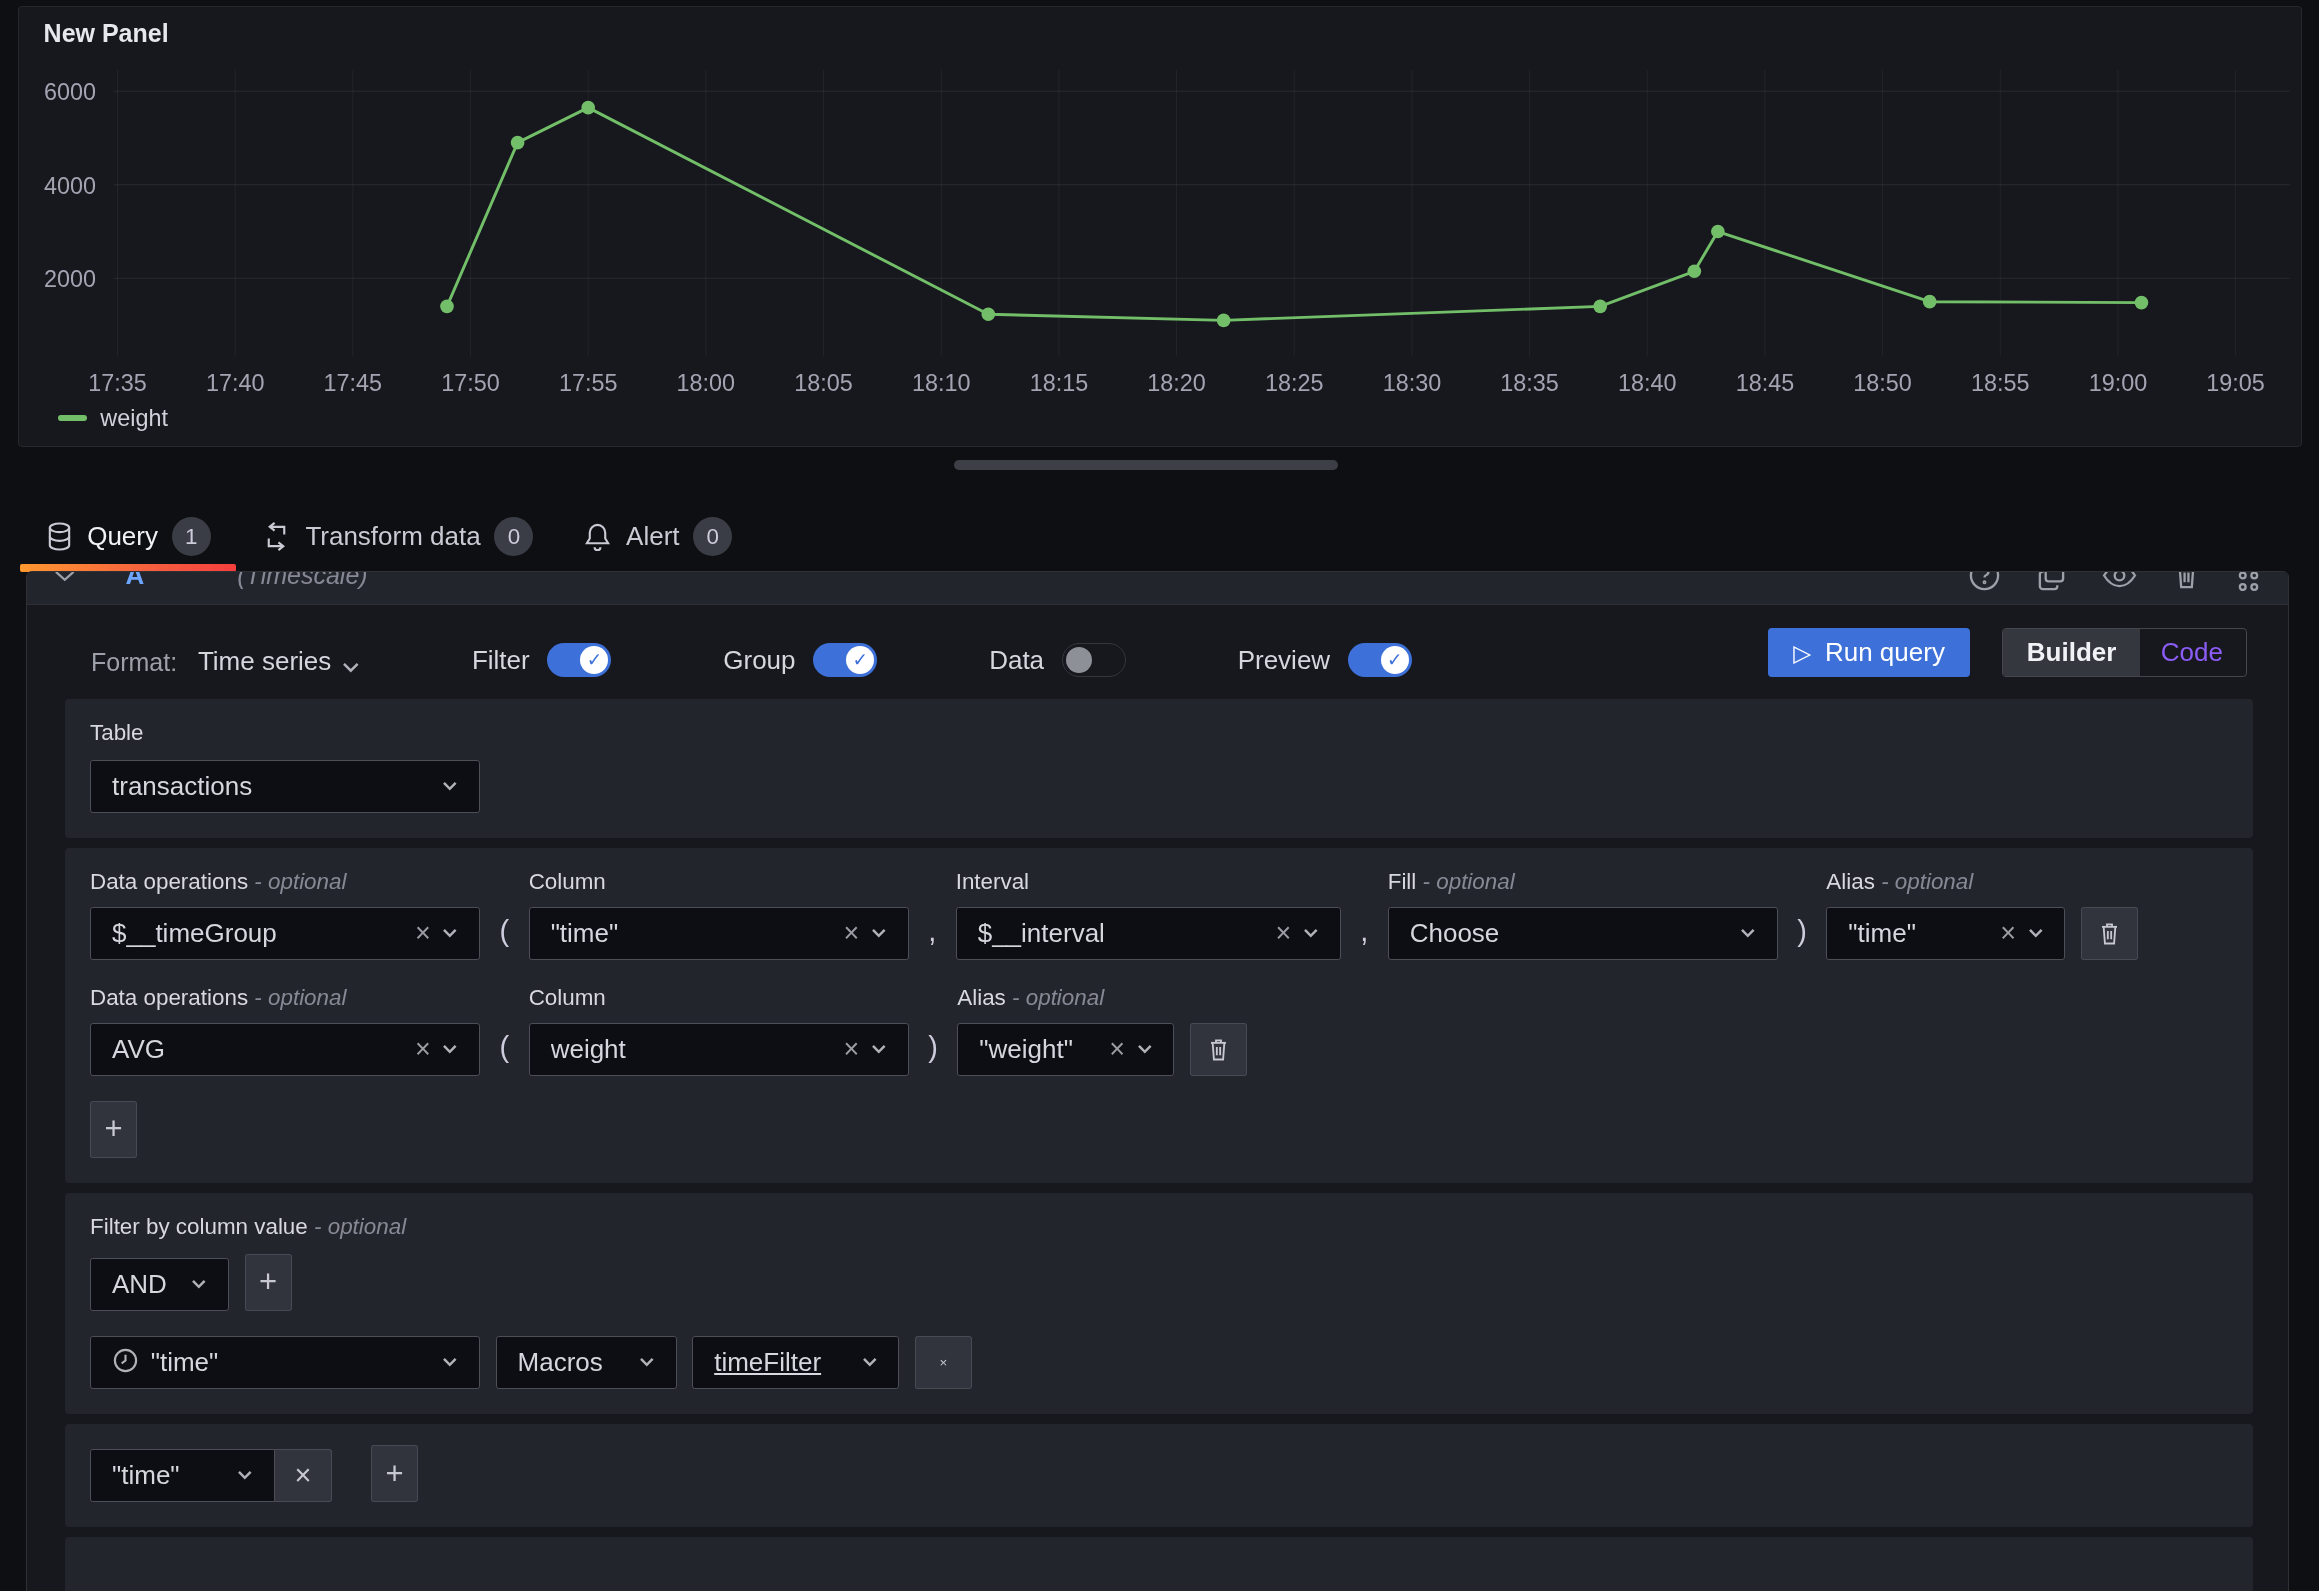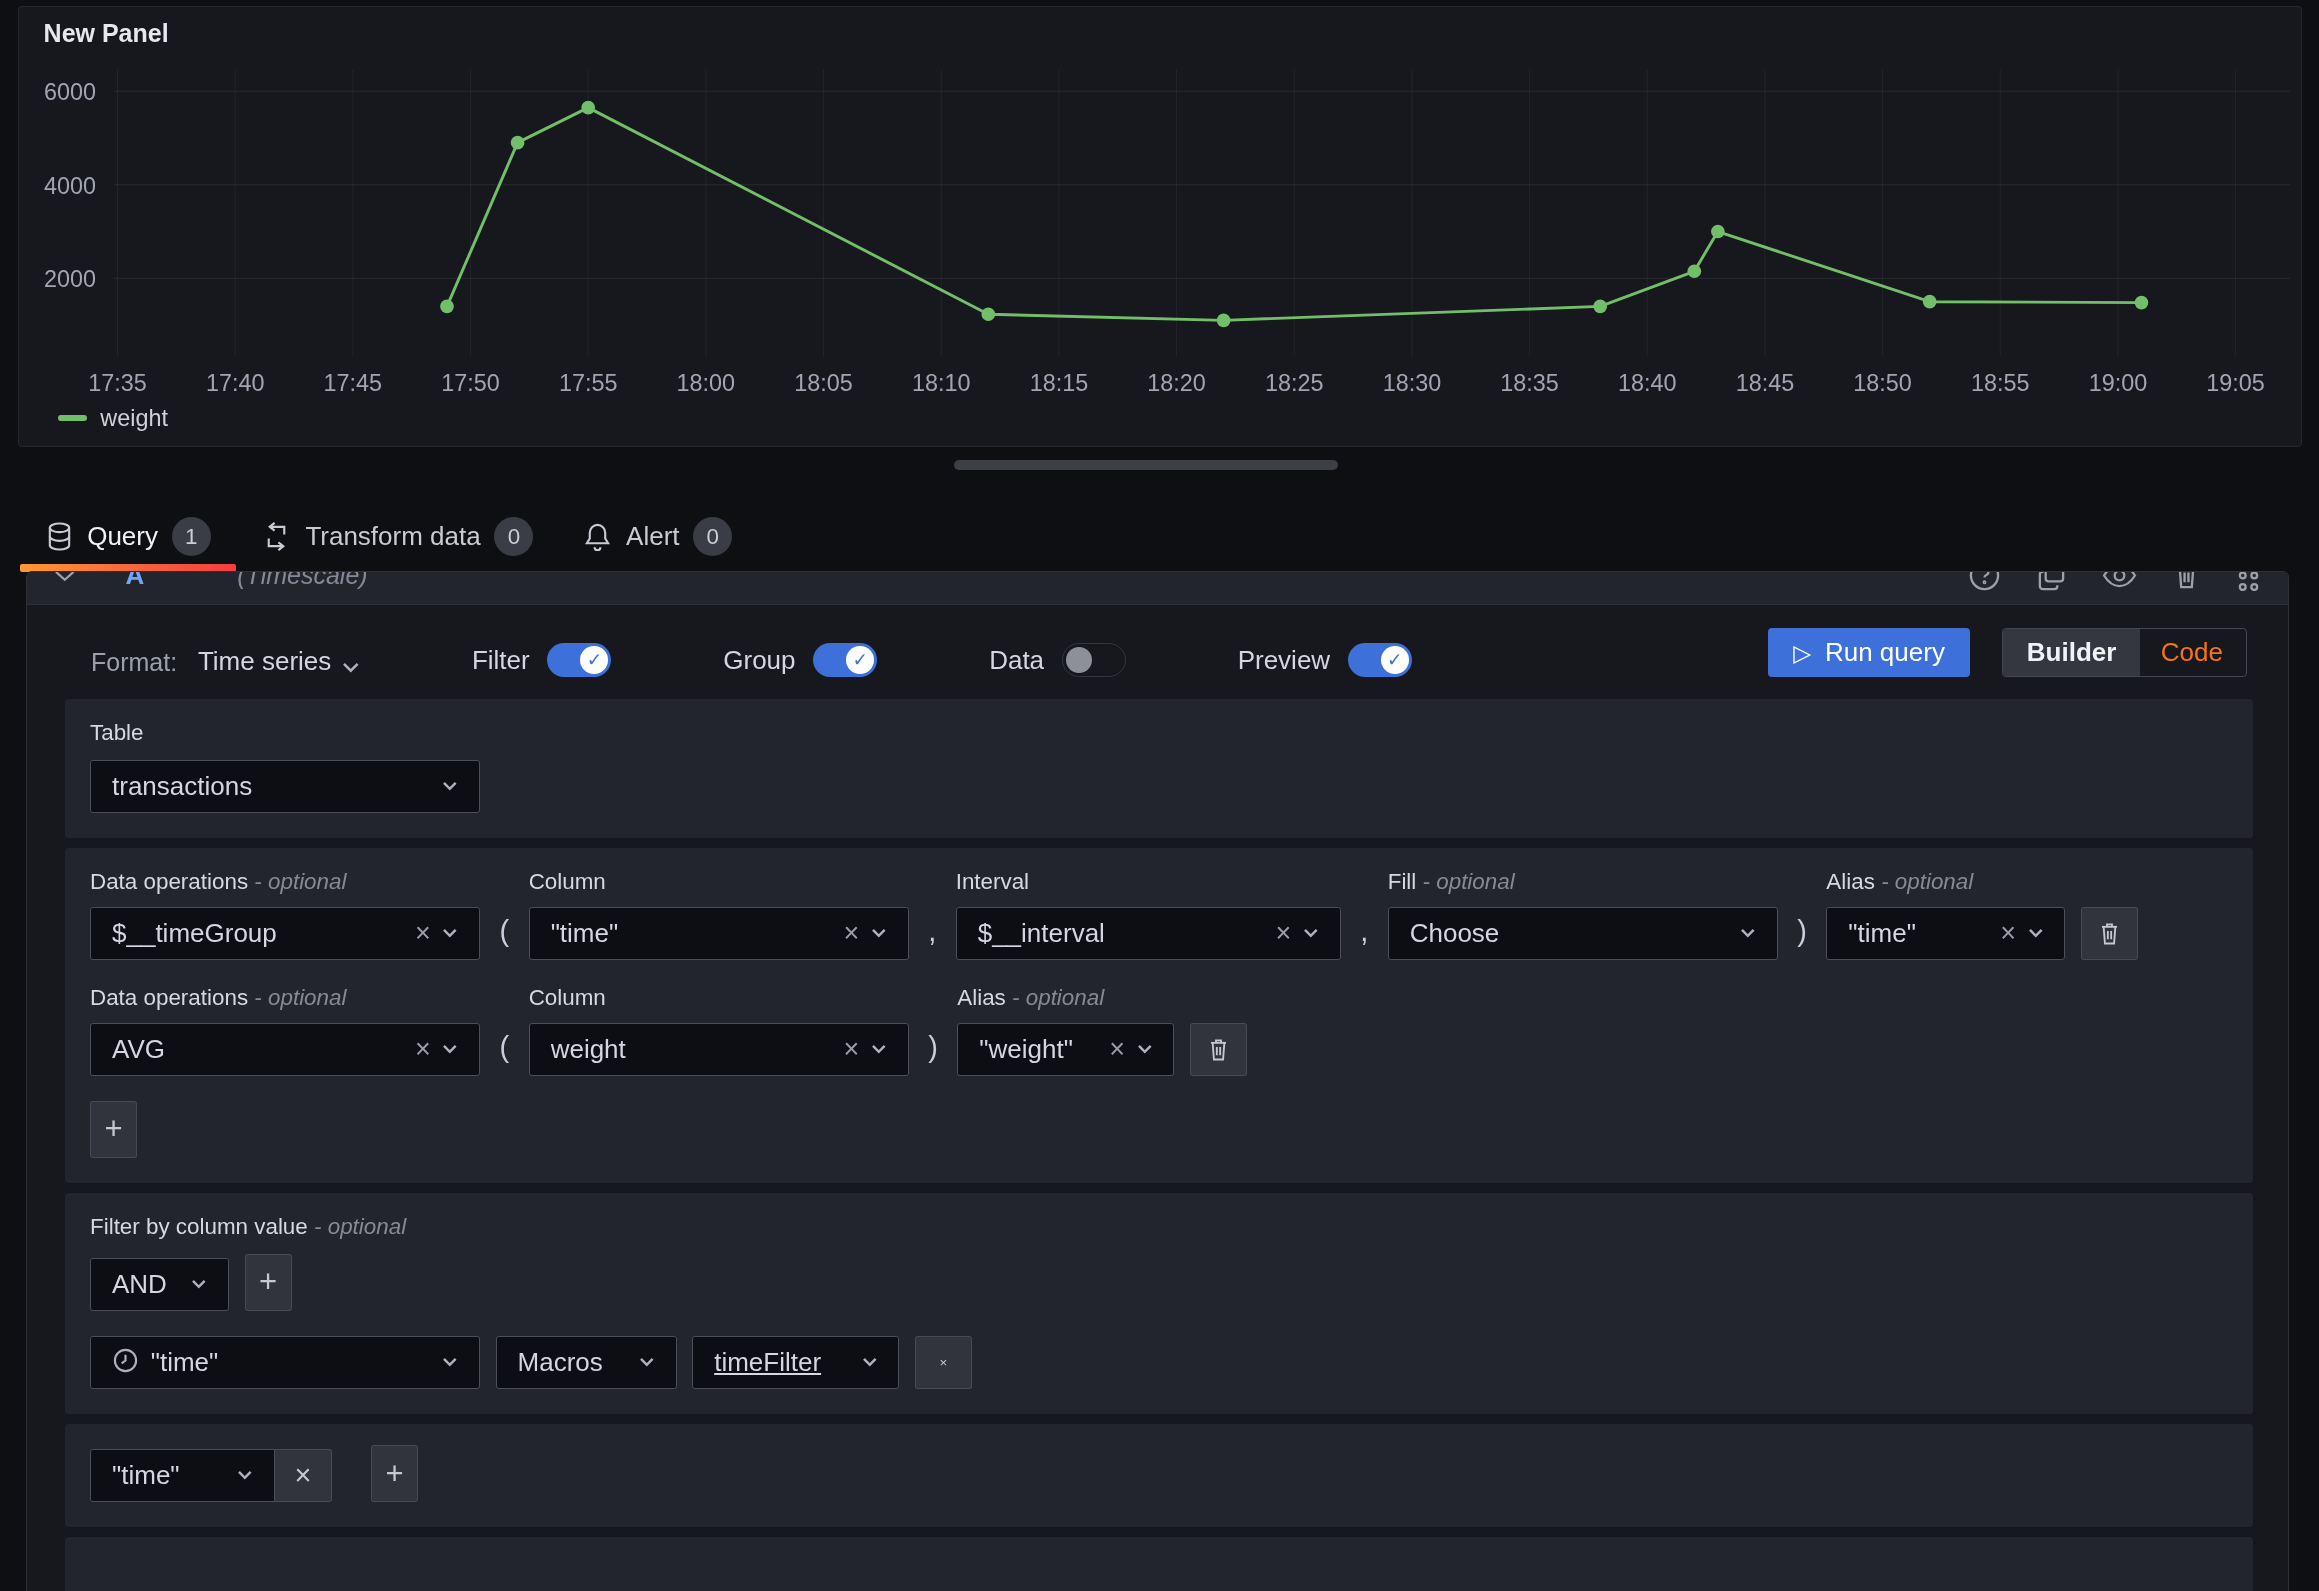--- a/index.html
+++ b/index.html
@@ -58,21 +58,21 @@
   .toggle.off .knob { position:absolute; left:2.9px; top:2.9px; width:26px; height:26px; border-radius:50%;
     background:#8e9097; color:transparent; }
   .run-btn { display:flex; align-items:center; gap:13.7px; background:#3d71d9; color:#fff;
     font-size:26px; font-weight:500; border:none; border-radius:3.9px; height:49px;
     padding:0 25px; margin-left:auto; cursor:pointer; }
   .run-icon { font-size:23.4px; }
   .mode-group { display:flex; border:1px solid #44474e; border-radius:3.9px; height:49px;
     margin-left:21.5px; margin-right:11.7px; overflow:hidden; }
   .mode { display:flex; align-items:center; padding:0 23.4px; font-size:26px; cursor:pointer; }
   .mode.selected { background:#34373e; color:#f1f2f6; font-weight:bold; }
-  .mode.unselected { color:#f97316;padding-left:21px; }
+  .mode.unselected { color:#8b5cf6;padding-left:21px; }
 
   
   .section { margin:0 35px 9.8px 38px; background:#22252b; border-radius:3.9px; padding:21.5px 25px 25px 25px; }
   .sec-label { font-size:22.4px; font-weight:500; color:#d8d9e0; margin-bottom:13.7px; }
   .sec-label .opt { font-style:italic; color:rgba(204,204,220,0.6); font-weight:400; }
   .frow { display:flex; align-items:flex-end; gap:15.6px; }
   .field { display:flex; flex-direction:column; }
   .flabel { font-size:22.4px; font-weight:500; color:#d8d9e0; margin-bottom:11.7px; }
   .flabel .opt { font-style:italic; color:rgba(204,204,220,0.6); font-weight:400; }
 

